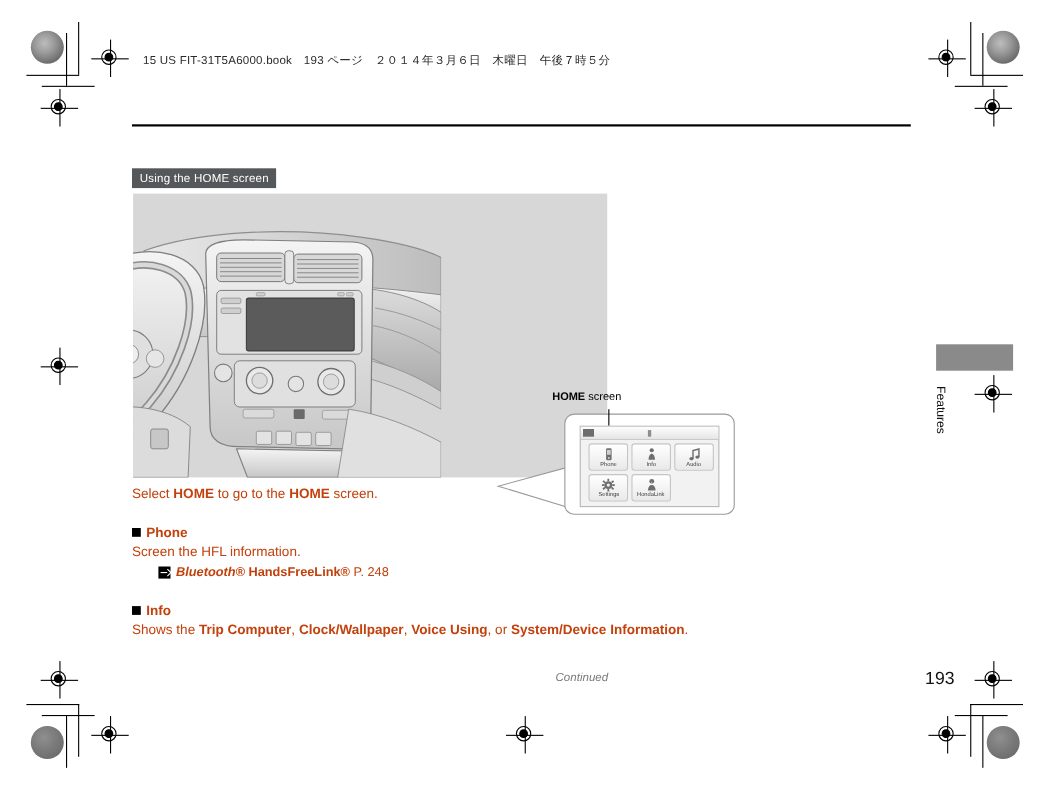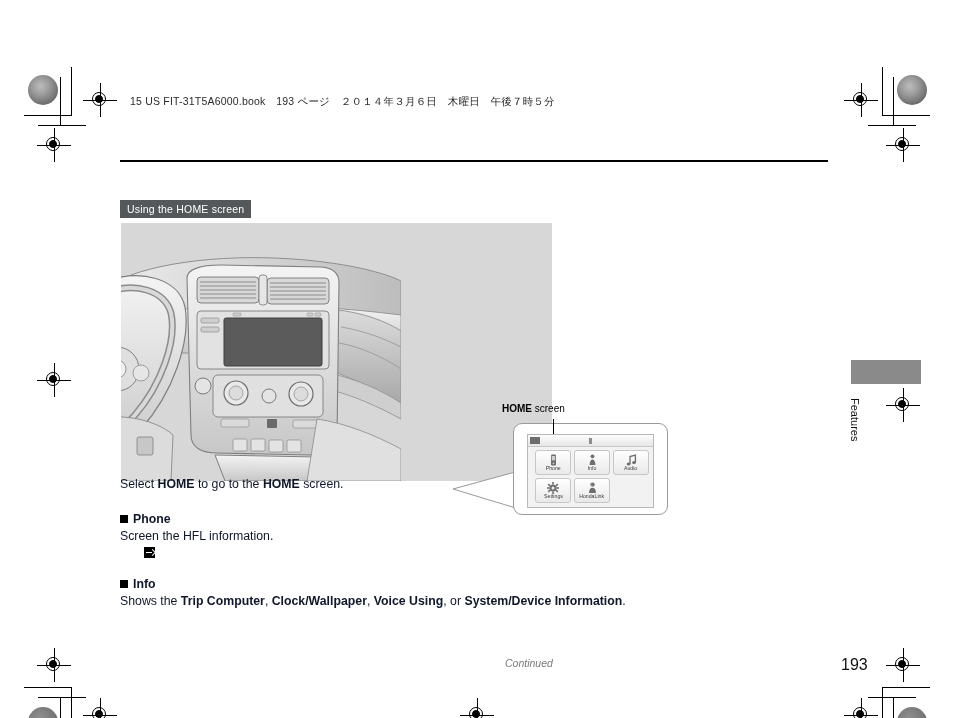--- a/index.html
+++ b/index.html
@@ -1,21 +1,21 @@
 <!DOCTYPE html>
 <html><head>
 <meta charset="utf-8">
 <style>
   html,body{margin:0;padding:0;}
   body{
     width:954px;height:718px;background:#ffffff;
     font-family:"Liberation Sans", sans-serif;
     color:#000;position:relative;overflow:hidden;
   }
-  .page{position:absolute;inset:0;margin-top:47px;}
+  .page{position:absolute;inset:0;}
 
   
   .regmark{position:absolute;width:26px;height:26px;}
   .regmark .ring{position:absolute;left:5px;top:5px;width:14px;height:14px;border:1px solid #000;border-radius:50%;box-sizing:border-box;}
   .regmark .ring2{position:absolute;left:8px;top:8px;width:8px;height:8px;border:1px solid #000;border-radius:50%;box-sizing:border-box;background:#000;}
   .regmark .vl{position:absolute;left:12.5px;top:-4px;width:1px;height:34px;background:#000;}
   .regmark .hl{position:absolute;top:12.5px;left:-4px;height:1px;width:34px;background:#000;}
   .dotcircle{position:absolute;width:30px;height:30px;border-radius:50%;
     background:radial-gradient(circle at 42% 38%, #bdbdbd 0%, #9a9a9a 35%, #6f6f6f 70%, #4a4a4a 100%);}
   .dotcircle.solid{background:radial-gradient(circle at 40% 35%, #8f8f8f 0%, #7a7a7a 45%, #636363 100%);}
@@ -49,21 +49,21 @@
   .hs-bar .mid{position:absolute;left:61px;top:2.5px;width:3px;height:6px;background:#8d8d8d;}
   .hs-grid{position:absolute;left:7px;top:15px;display:grid;grid-template-columns:repeat(3,36px);
     grid-gap:3px 3px;}
   .tile{width:36px;height:25px;background:linear-gradient(#ffffff,#e9e9e9);
     border:1px solid #c6c6c6;border-radius:3px;box-sizing:border-box;
     display:flex;flex-direction:column;align-items:center;justify-content:flex-start;padding-top:2px;}
   .tile .ic{height:13px;display:flex;align-items:center;justify-content:center;}
   .tile .tl{font-size:3.6px;color:#3d3d3d;line-height:5px;transform:scale(1.45);transform-origin:center top;}
 
   
-  .body{position:absolute;left:120px;top:429px;width:560px;font-size:12.3px;line-height:17px;color:#0f172a;}
+  .body{position:absolute;left:120px;top:441px;width:560px;font-size:12.3px;line-height:17px;color:#c2410c;}
   .body b{font-weight:bold;}
   .sechead{margin-top:18px;font-weight:bold;font-size:12.3px;}
   .sq{display:inline-block;width:8px;height:8px;background:#000;margin-right:5px;position:relative;top:0px;}
   .xref{margin-left:24px;margin-top:2px;font-size:11.6px;display:flex;align-items:center;gap:5px;}
   .xicon{display:inline-block;width:11px;height:11px;background:#000;position:relative;flex:0 0 auto;}
   .xicon:before{content:"";position:absolute;left:2px;top:4.6px;width:6px;height:1.6px;background:#fff;}
   .xicon:after{content:"";position:absolute;left:5.5px;top:2.6px;width:4px;height:4px;border-top:1.6px solid #fff;border-right:1.6px solid #fff;transform:rotate(45deg);}
   .bt{font-style:italic;font-weight:bold;}
   .hfl{font-weight:bold;}
 
@@ -360,20 +360,21 @@
     <div>
       <span>Select </span><b>HOME</b><span> to go to the </span><b>HOME</b><span> screen.</span>
     </div>
 
     <div class="sechead">
       <span class="sq"></span><span>Phone</span>
     </div>
     <div>Screen the HFL information.</div>
     <div class="xref">
       <span class="xicon"></span>
+      <span><span class="bt">Bluetooth®</span><span class="hfl"> HandsFreeLink®</span><span> P. 248</span></span>
     </div>
 
     <div class="sechead">
       <span class="sq"></span><span>Info</span>
     </div>
     <div>
       <span>Shows the </span><b>Trip Computer</b><span>, </span><b>Clock/Wallpaper</b><span>, </span><b>Voice Using</b><span>, or </span><b>System/Device Information</b><span>.</span>
     </div>
   </div>
 

